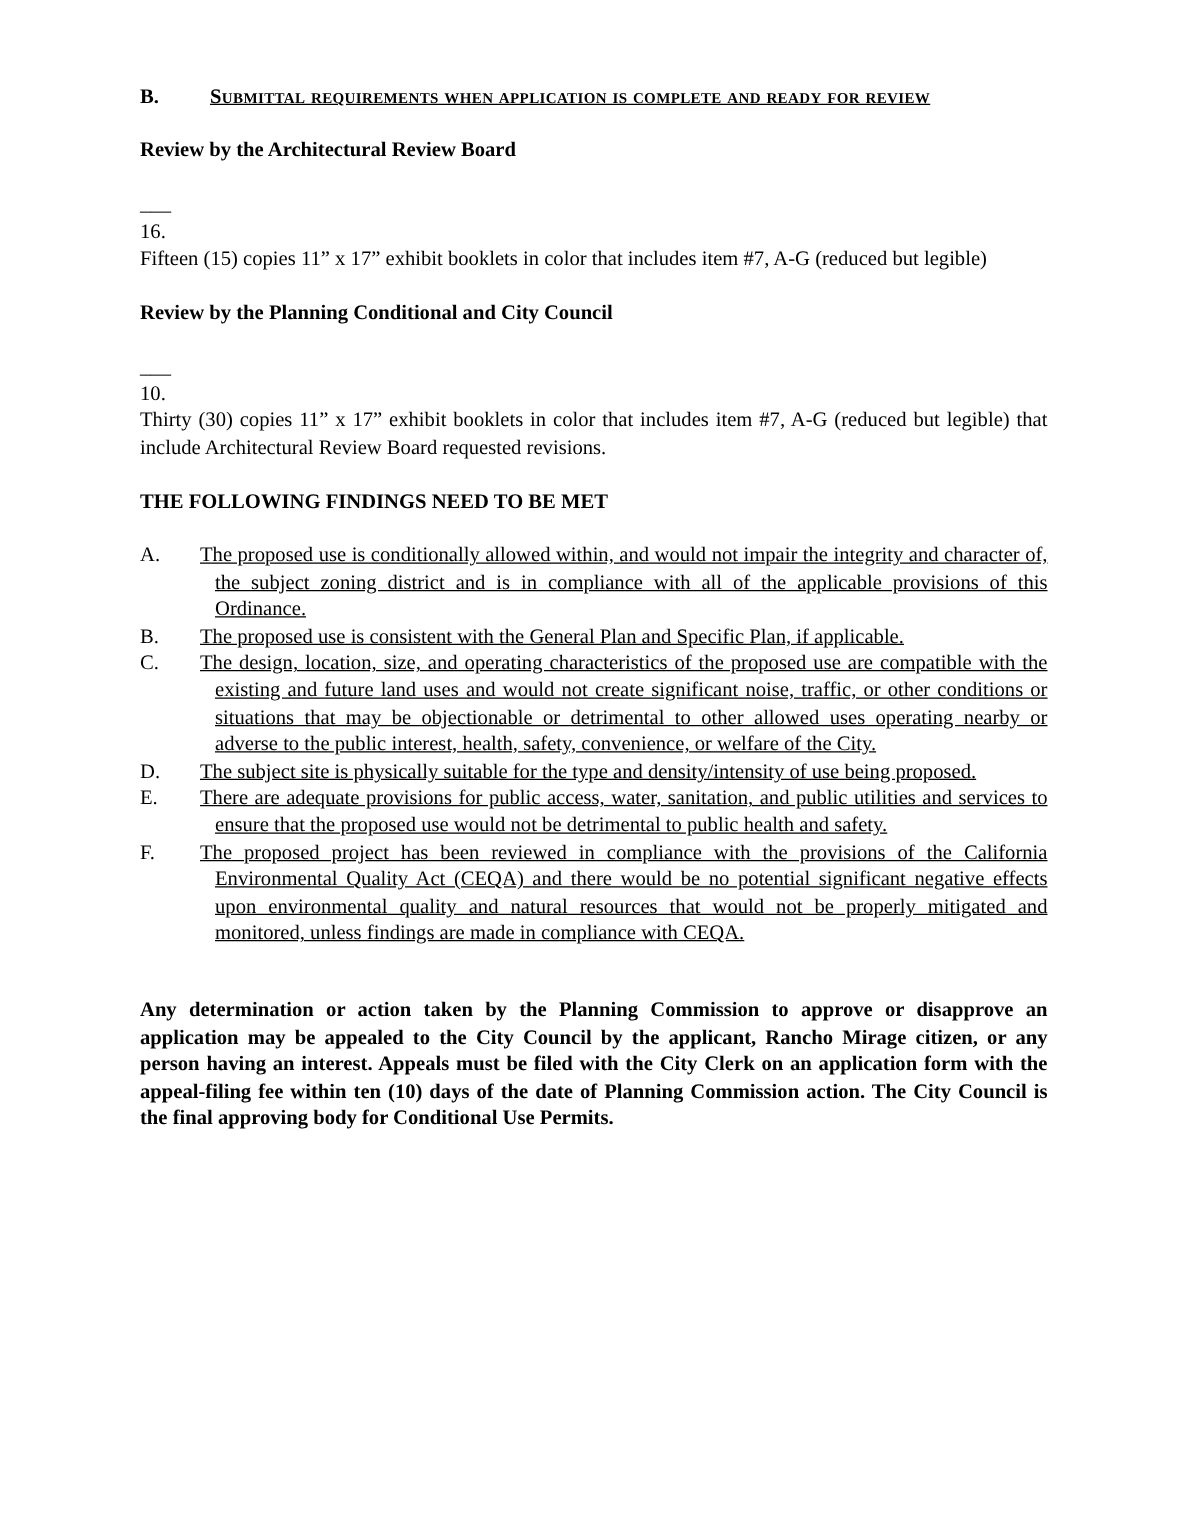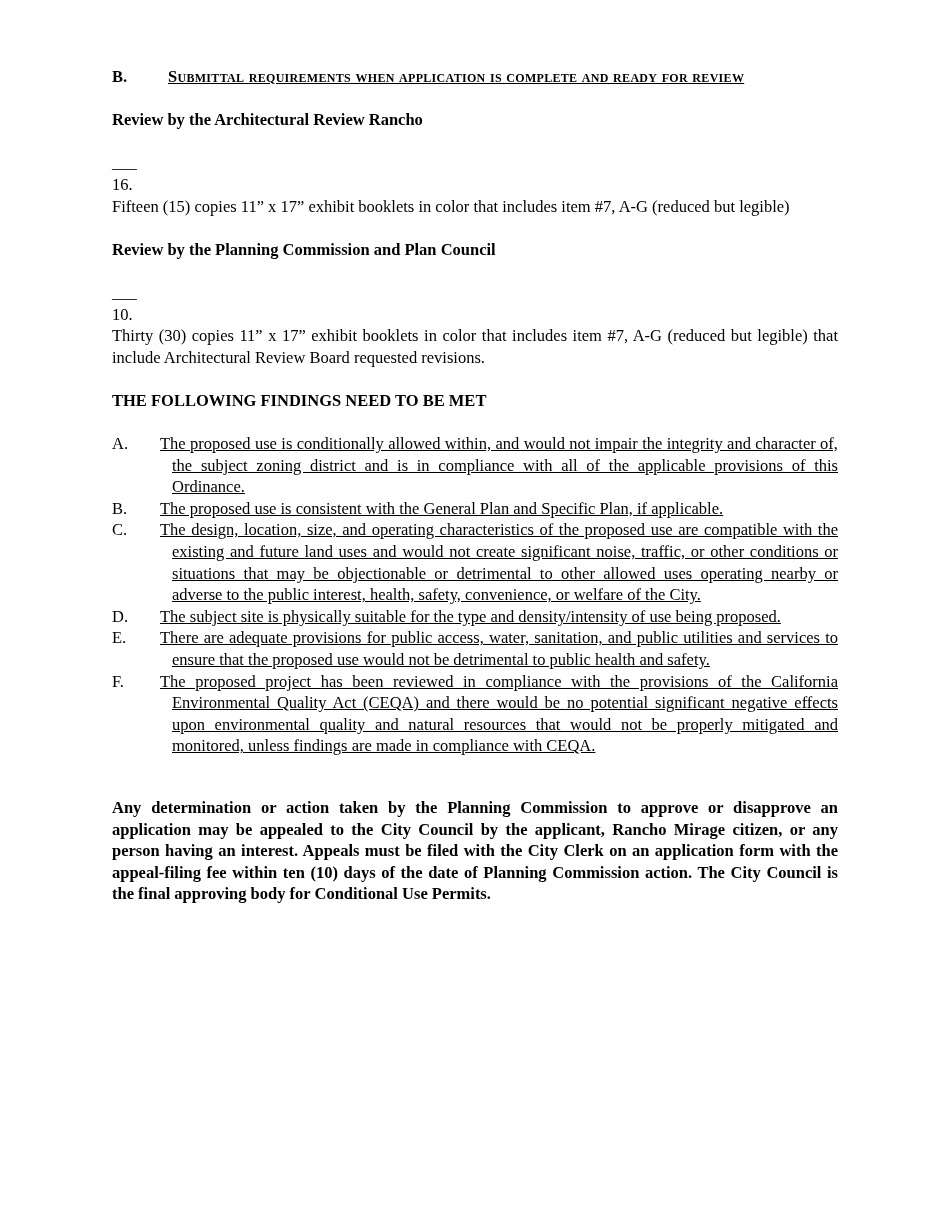--- a/index.html
+++ b/index.html
@@ -50,29 +50,29 @@
 </head>
 <body>
 
 <div class="page">
 
   <div class="section-header">
     <span class="sec-label">B.</span>
     <span class="sec-title">Submittal requirements when application is complete and ready for review</span>
   </div>
 
-  <p class="subhead">Review by the Architectural Review Rancho</p>
+  <p class="subhead">Review by the Architectural Review Board</p>
 
   <div class="check-item">
     <span class="blank">___</span>
     <span class="num">16.</span>
     <p class="item-text">Fifteen (15) copies 11” x 17” exhibit booklets in color that includes item #7, A-G (reduced but legible)</p>
   </div>
 
-  <p class="subhead">Review by the Planning Commission and Plan Council</p>
+  <p class="subhead">Review by the Planning Conditional and City Council</p>
 
   <div class="check-item">
     <span class="blank">___</span>
     <span class="num">10.</span>
     <p class="item-text"><span>Thirty (30) copies 11” x 17” exhibit booklets in color that includes item #7, A-G (reduced but legible) </span><span class="bold">that include Architectural Review Board requested revisions.</span></p>
   </div>
 
   <p class="findings-head">THE FOLLOWING FINDINGS NEED TO BE MET</p>
 
   <div class="findings-list">

